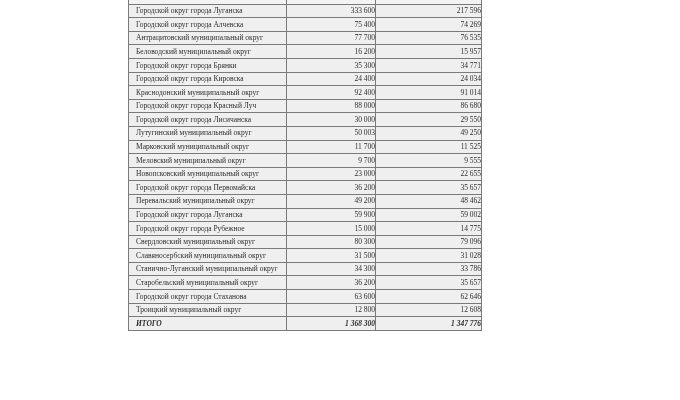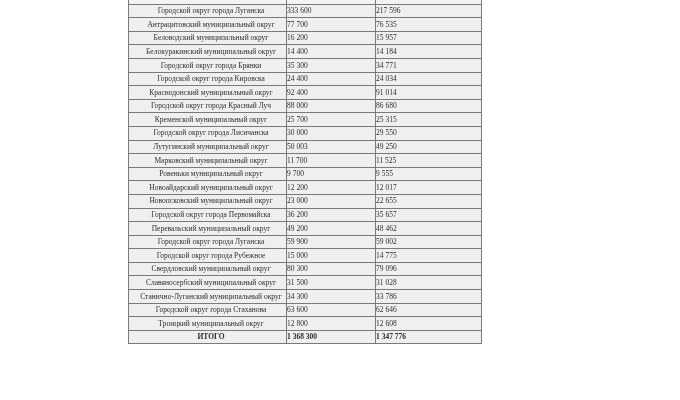--- a/index.html
+++ b/index.html
@@ -28,32 +28,33 @@
     height: 12.6px;
     padding: 0;
     font-size: 7.5px;
     line-height: 1;
     color: #2e2e2e;
     overflow: hidden;
     white-space: nowrap;
     vertical-align: middle;
   }
   .doc-table td.name-cell {
-    text-align: center;
+    text-align: left;
     padding-left: 7px;
     margin-left: 20px;
   }
   .doc-table td.num-cell {
-    text-align: left;
+    text-align: right;
   }
   .doc-table tr.header-row td {
     background: #f4f3f3;
   }
   .doc-table tr.total-row td {
     font-weight: bold;
+    font-style: italic;
   }
 </style>
 </head>
 <body>
 
 <table class="doc-table">
   <colgroup>
     <col style="width:158px">
     <col style="width:89px">
     <col style="width:106px">
@@ -64,38 +65,38 @@
       <td class="num-cell"></td>
       <td class="num-cell"></td>
     </tr>
 
   <tr>
     <td class="name-cell">Городской округ города Луганска</td>
     <td class="num-cell">333 600</td>
     <td class="num-cell">217 596</td>
   </tr>
 
+  <tr>
+    <td class="name-cell">Городской округ города Алчевска</td>
+    <td class="num-cell">75 400</td>
+    <td class="num-cell">74 269</td>
+  </tr>
 
   <tr>
     <td class="name-cell">Антрацитовский муниципальный округ</td>
     <td class="num-cell">77 700</td>
     <td class="num-cell">76 535</td>
   </tr>
 
   <tr>
     <td class="name-cell">Беловодский муниципальный округ</td>
     <td class="num-cell">16 200</td>
     <td class="num-cell">15 957</td>
   </tr>
 
-  <tr>
-    <td class="name-cell">Белокуракинский муниципальный округ</td>
-    <td class="num-cell">14 400</td>
-    <td class="num-cell">14 184</td>
-  </tr>
 
   <tr>
     <td class="name-cell">Городской округ города Брянки</td>
     <td class="num-cell">35 300</td>
     <td class="num-cell">34 771</td>
   </tr>
 
   <tr>
     <td class="name-cell">Городской округ города Кировска</td>
     <td class="num-cell">24 400</td>
@@ -107,55 +108,45 @@
     <td class="num-cell">92 400</td>
     <td class="num-cell">91 014</td>
   </tr>
 
   <tr>
     <td class="name-cell">Городской округ города Красный Луч</td>
     <td class="num-cell">88 000</td>
     <td class="num-cell">86 680</td>
   </tr>
 
-  <tr>
-    <td class="name-cell">Кременской муниципальный округ</td>
-    <td class="num-cell">25 700</td>
-    <td class="num-cell">25 315</td>
-  </tr>
 
   <tr>
     <td class="name-cell">Городской округ города Лисичанска</td>
     <td class="num-cell">30 000</td>
     <td class="num-cell">29 550</td>
   </tr>
 
   <tr>
     <td class="name-cell">Лутугинский муниципальный округ</td>
     <td class="num-cell">50 003</td>
     <td class="num-cell">49 250</td>
   </tr>
 
   <tr>
     <td class="name-cell">Марковский муниципальный округ</td>
     <td class="num-cell">11 700</td>
     <td class="num-cell">11 525</td>
   </tr>
 
   <tr>
-    <td class="name-cell">Ровеньки муниципальный округ</td>
+    <td class="name-cell">Меловский муниципальный округ</td>
     <td class="num-cell">9 700</td>
     <td class="num-cell">9 555</td>
   </tr>
 
-  <tr>
-    <td class="name-cell">Новоайдарский муниципальный округ</td>
-    <td class="num-cell">12 200</td>
-    <td class="num-cell">12 017</td>
-  </tr>
 
   <tr>
     <td class="name-cell">Новопсковский муниципальный округ</td>
     <td class="num-cell">23 000</td>
     <td class="num-cell">22 655</td>
   </tr>
 
   <tr>
     <td class="name-cell">Городской округ города Первомайска</td>
     <td class="num-cell">36 200</td>
@@ -193,20 +184,25 @@
     <td class="num-cell">31 500</td>
     <td class="num-cell">31 028</td>
   </tr>
 
   <tr>
     <td class="name-cell">Станично-Луганский муниципальный округ</td>
     <td class="num-cell">34 300</td>
     <td class="num-cell">33 786</td>
   </tr>
 
+  <tr>
+    <td class="name-cell">Старобельский муниципальный округ</td>
+    <td class="num-cell">36 200</td>
+    <td class="num-cell">35 657</td>
+  </tr>
 
   <tr>
     <td class="name-cell">Городской округ города Стаханова</td>
     <td class="num-cell">63 600</td>
     <td class="num-cell">62 646</td>
   </tr>
 
   <tr>
     <td class="name-cell">Троицкий муниципальный округ</td>
     <td class="num-cell">12 800</td>

